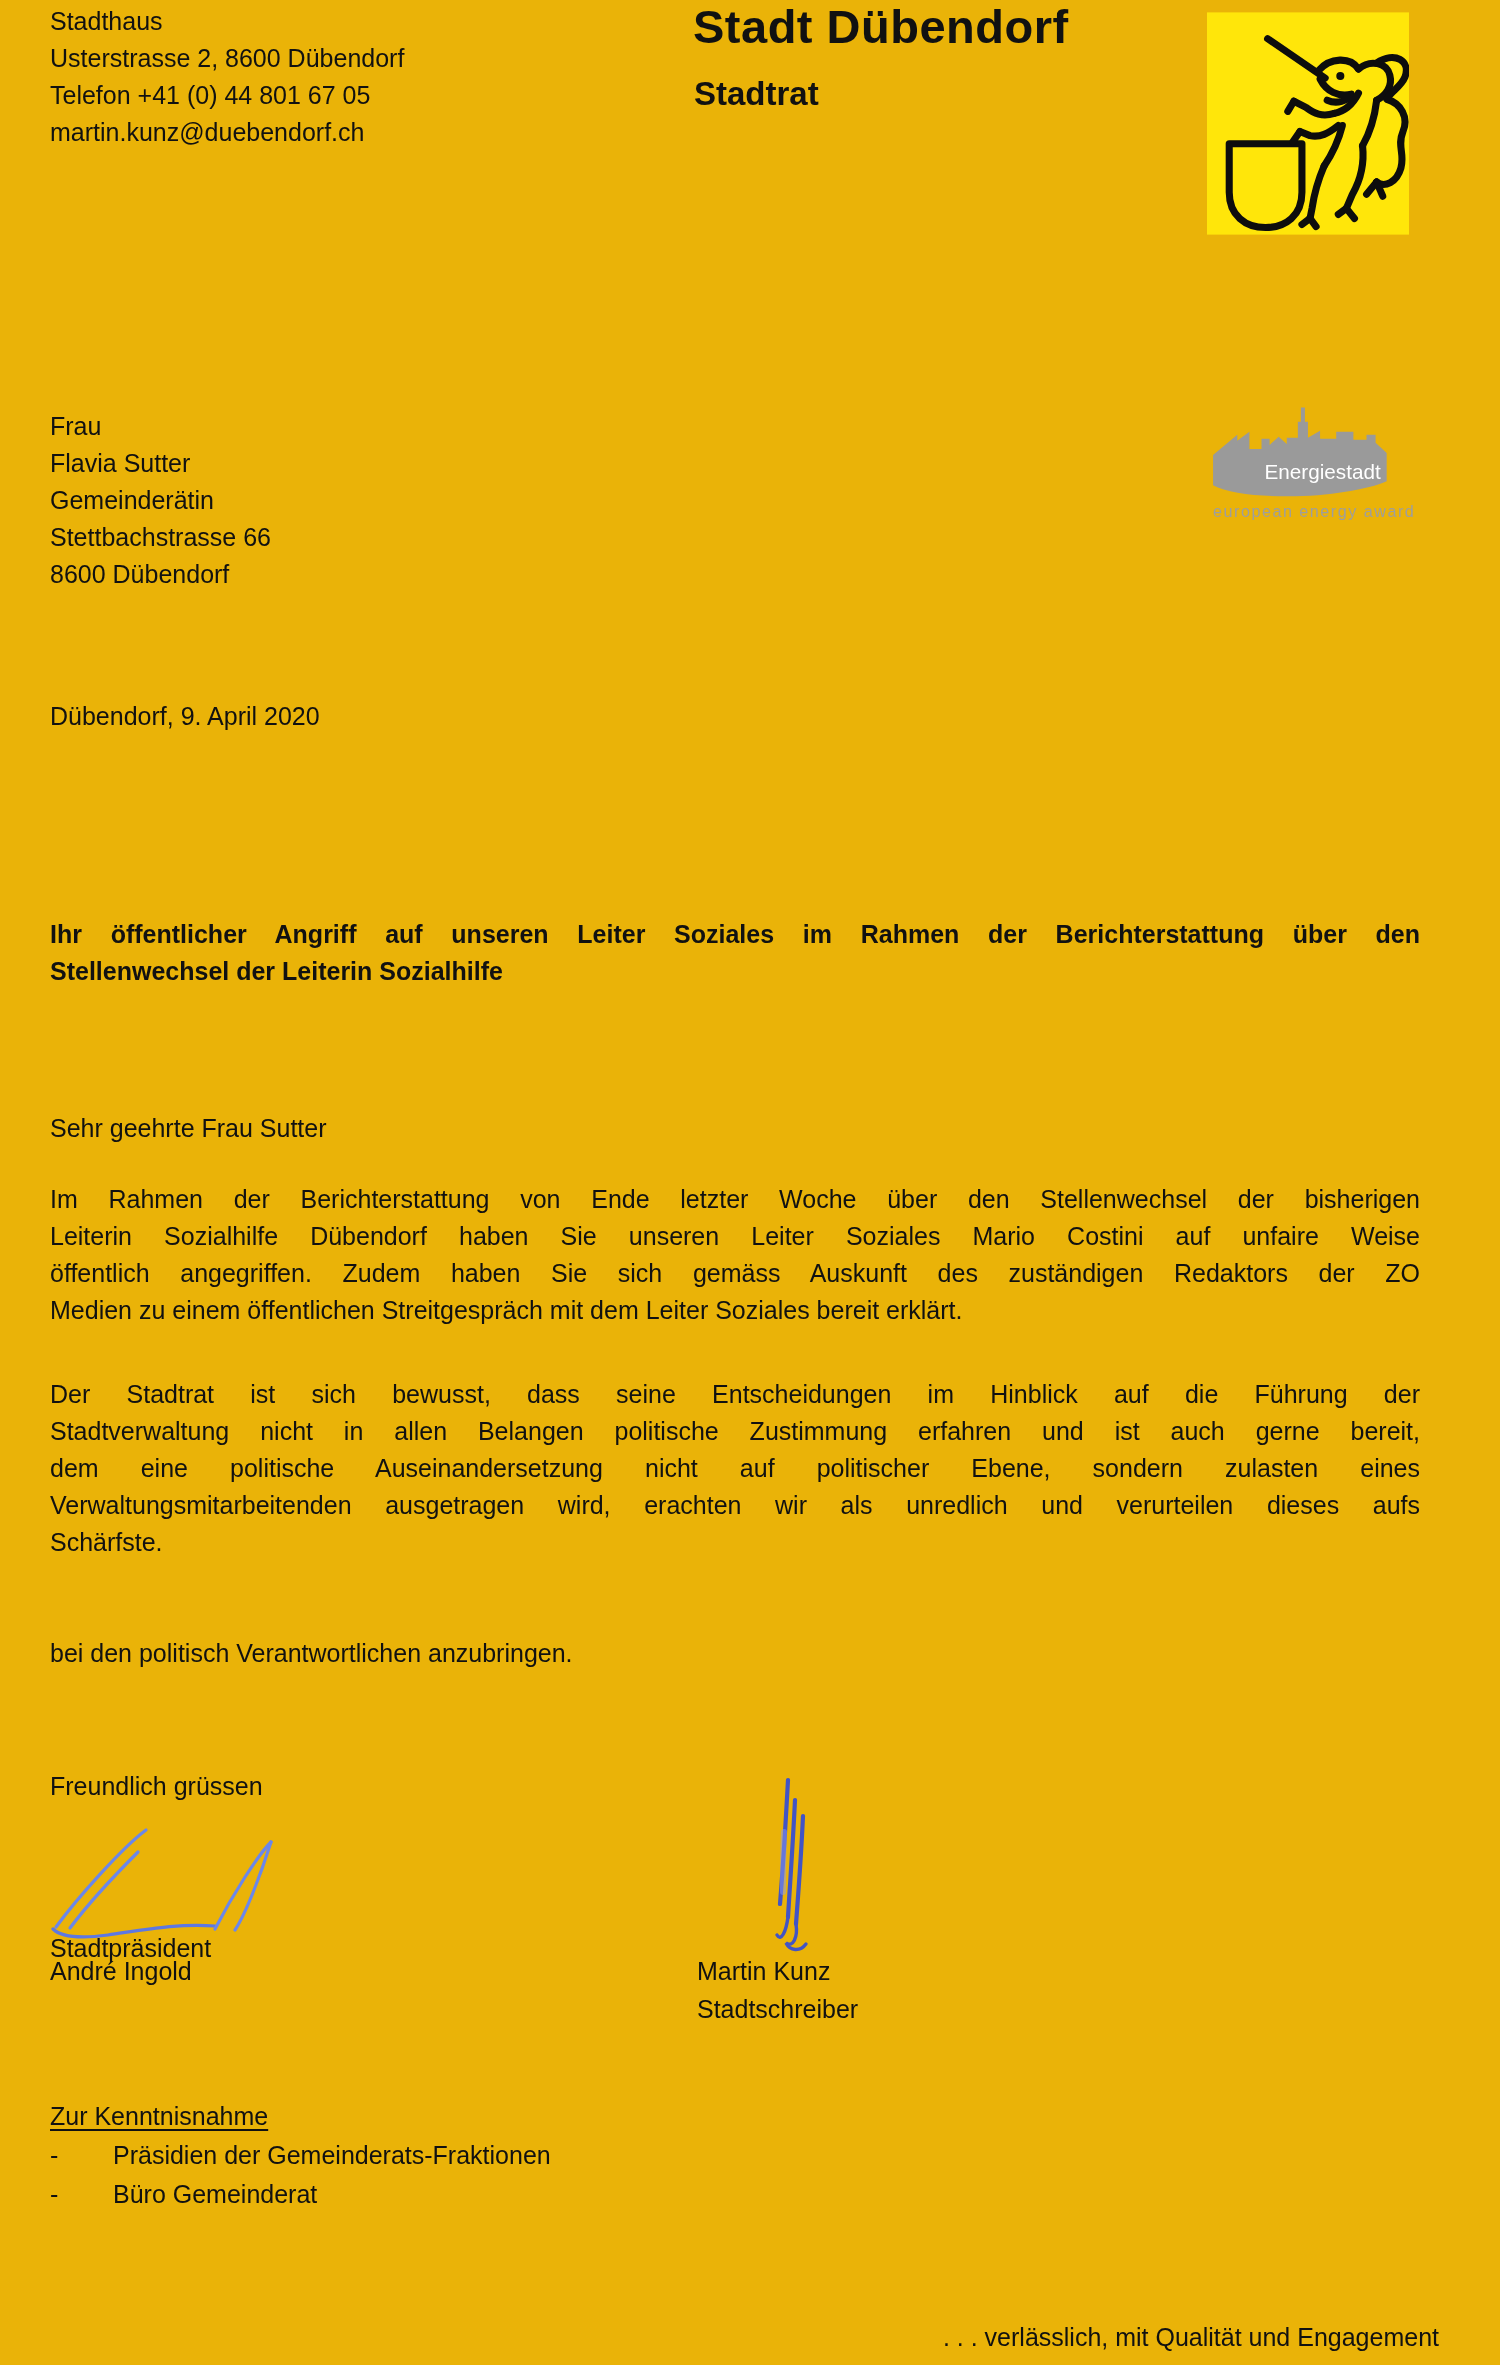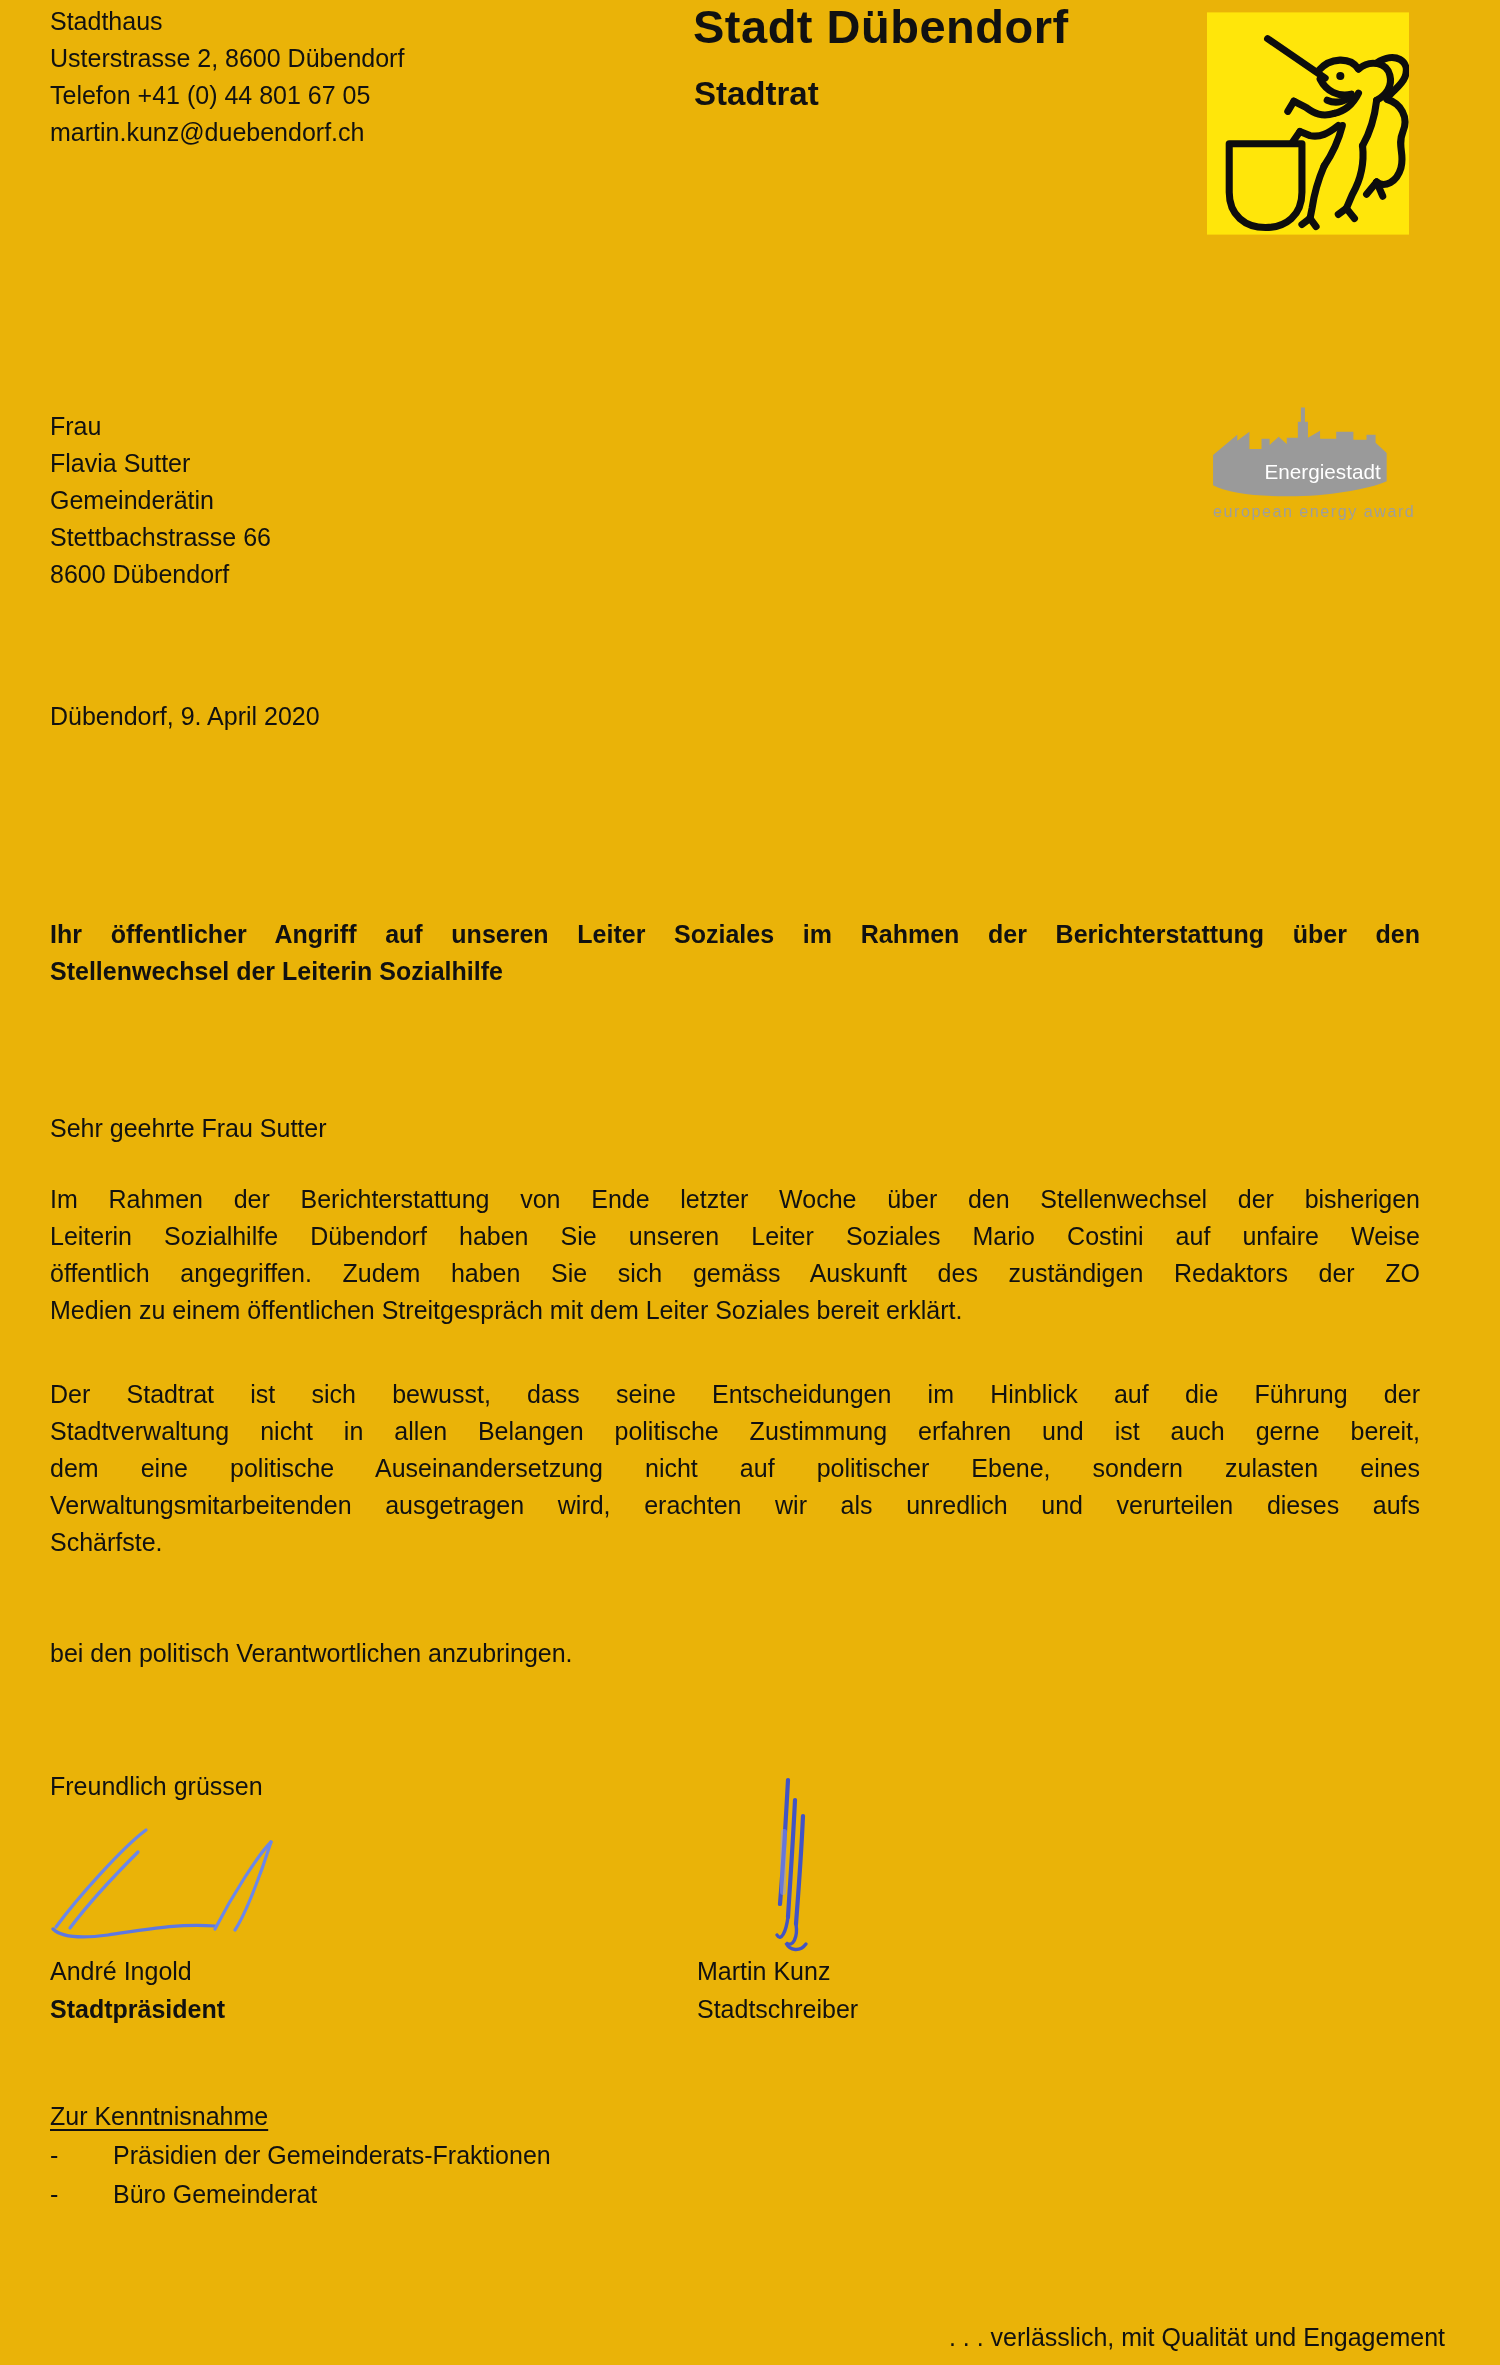--- a/index.html
+++ b/index.html
@@ -142,31 +142,31 @@
         <path d="M42,28 C40,70 37,112 35,145"></path>
         <path d="M50,44 C48,88 45,125 43,152"></path>
         <path d="M35,145 C33,160 28,170 24,163" stroke-width="3.4"></path>
         <path d="M43,152 C45,165 40,176 33,171 C37,179 47,180 53,172" stroke-width="3.4"></path>
         <path d="M31,60 C30,85 30,105 30,120" stroke="#8b9af0" stroke-width="6" opacity="0.5"></path>
       </g>
     </svg>
   </div>
 
   <div class="abs txt" style="left:50px;top:1953px;width:400px;">André Ingold</div>
-  <div class="abs txt" style="left:50px;top:1991px;width:400px;font-weight:bold;">Stadtpräsident</div>
+  <div class="abs txt" style="left:50px;top:1930px;width:400px;">Stadtpräsident</div>
   <div class="abs txt" style="left:697px;top:1953px;width:400px;">Martin Kunz</div>
   <div class="abs txt" style="left:697px;top:1991px;width:400px;">Stadtschreiber</div>
 
   <div class="abs txt cc-head" style="left:50px;top:2098px;width:600px;">Zur Kenntnisnahme</div>
   <div class="abs txt" style="left:50px;top:2136px;width:800px;">
       <div class="ccrow">
         <span class="dash">-</span>
         <span>Präsidien der Gemeinderats-Fraktionen</span>
       </div>
       <div class="ccrow">
         <span class="dash">-</span>
         <span>Büro Gemeinderat</span>
       </div>
     </div>
 
-  <div class="abs slogan" style="right:55px;top:2322px;width:900px;">. . .  verlässlich, mit Qualität und Engagement</div>
+  <div class="abs slogan" style="right:61px;top:2322px;width:900px;">. . .  verlässlich, mit Qualität und Engagement</div>
 
 </div>
 
 </body></html>

